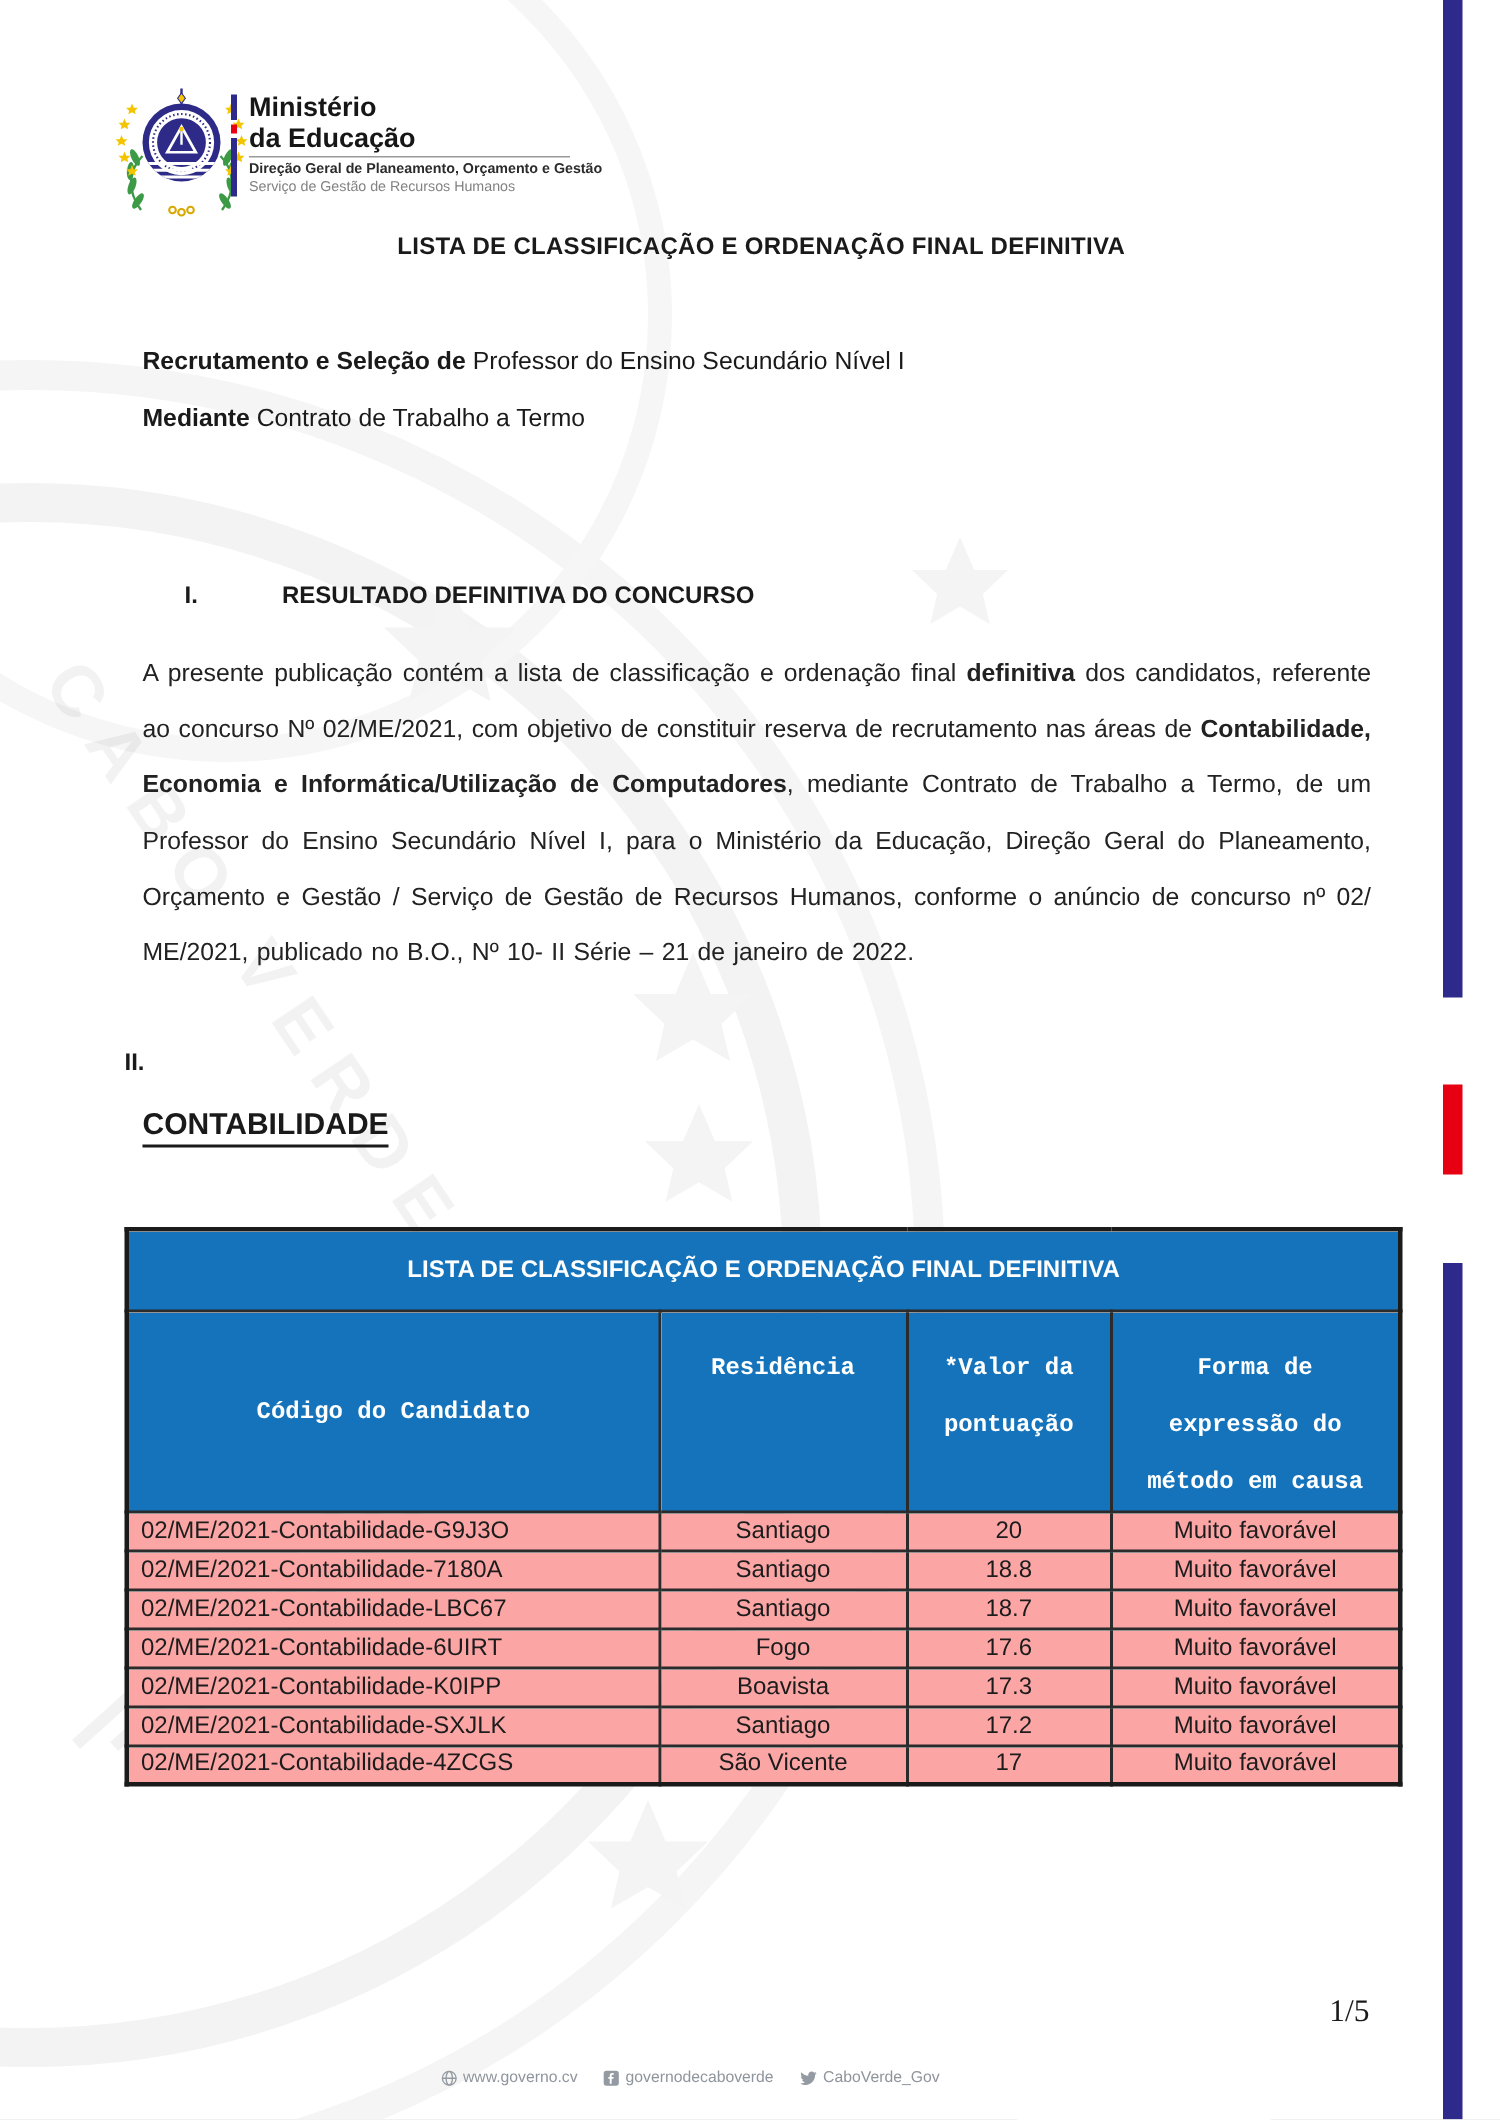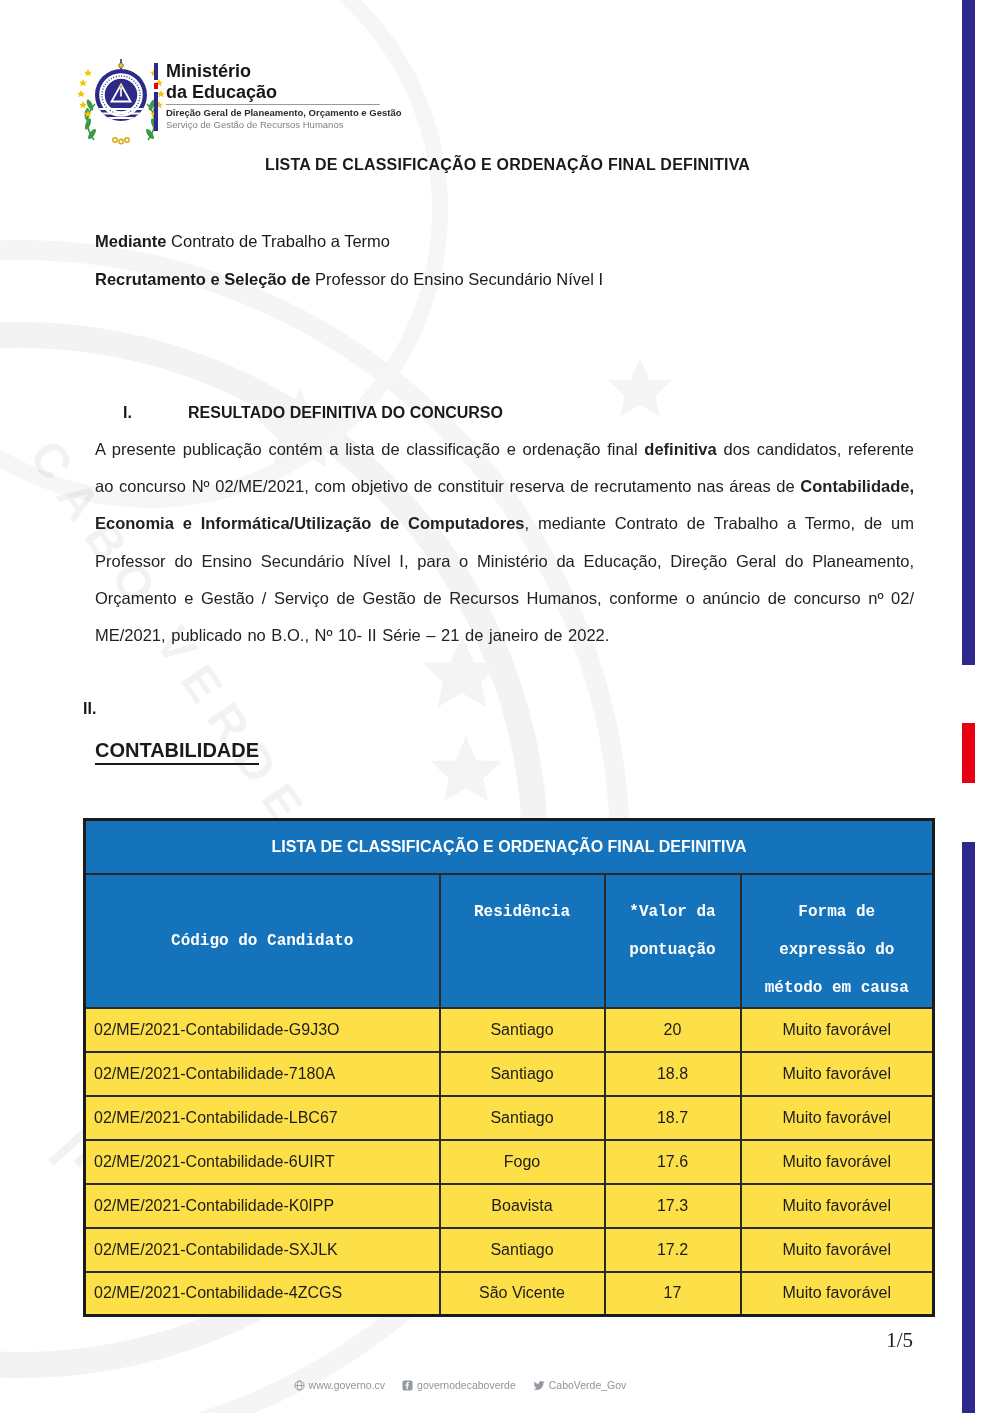--- a/index.html
+++ b/index.html
@@ -27,41 +27,41 @@
   .org-dept { left:166px; top:107px; font-size:9.5px; font-weight:bold; color:#2b2b2b; }
   .org-serv { left:166px; top:119px; font-size:9.5px; color:#828282; }
 
   .doc-title { left:83px; top:156px; width:849px; text-align:center;
                font-size:16px; font-weight:bold; letter-spacing:.2px; }
 
   .intro { left:95px; top:229px; width:820px; font-size:16.5px; }
   .intro .line { line-height:24px; margin-bottom:14px; }
   .b { font-weight:bold; }
 
-  .sec1 { left:123px; top:389px; font-size:16px; font-weight:bold;margin-top:15px; }
+  .sec1 { left:123px; top:389px; font-size:16px; font-weight:bold; }
   .sec1 .num { display:inline-block; width:65px; }
 
   .para { left:95px; top:431px; width:819px; font-size:16.5px; line-height:37.2px;
           text-align:justify; color:#222; word-spacing:1px; }
 
   .sec2num  { left:83px; top:700px; width:849px; font-size:16px; font-weight:bold; }
   .sec2title{ left:95px; top:739px; font-size:20px; font-weight:bold;
               border-bottom:2px solid #1a1a1a; padding-bottom:1px; }
 
   
   .tblwrap { left:83px; top:818px; }
   table.results { border-collapse:collapse; width:849px; table-layout:fixed;
                   border:3px solid #1b1b1b; }
   table.results td { border:2px solid #2b2b2b; font-size:16px; overflow:hidden; }
   td.bluehead { background:#1573bb; color:#ffffff; font-weight:bold; }
   td.tbl-title { height:54px; text-align:center; font-size:16px; }
   tr.colhead td { height:130px; vertical-align:top; padding-top:18px; text-align:center;font-family:Liberation Mono, monospace; }
   tr.colhead td.c0 { vertical-align:middle; padding-top:0; }
   .hline { line-height:38px; }
-  tr.datarow td { height:44px; background:#fde047; color:#1c1c1c; }
+  tr.datarow td { height:26px; background:#fca5a5; color:#1c1c1c; }
   tr.datarow td.c0 { text-align:left; padding-left:8px; font-size:16px; }
   tr.datarow td.mid { text-align:center; }
 
   .pagenum { right:87px; top:1328px; font-family:"Liberation Serif", serif;
              font-size:21px; color:#1a1a1a; }
 
   .footer { left:0; top:1366px; width:920px; display:flex; justify-content:center;
             align-items:center; gap:7px; font-size:10.5px; color:#8f959c;margin-top:13px; }
   .footer .ico { display:inline-flex; align-items:center; }
   .footer .item { display:inline-flex; align-items:center; gap:4px; margin:0 5px; }
@@ -166,24 +166,24 @@
       <div>da Educação</div>
     </div>
     <div class="abs org-rule"></div>
     <div class="abs org-dept">Direção Geral de Planeamento, Orçamento e Gestão</div>
     <div class="abs org-serv">Serviço de Gestão de Recursos Humanos</div>
 
     <div class="abs doc-title">LISTA DE CLASSIFICAÇÃO E ORDENAÇÃO FINAL DEFINITIVA</div>
 
     <div class="abs intro">
       <div class="line">
-        <span class="b">Mediante</span><span> Contrato de Trabalho a Termo</span>
+        <span class="b">Recrutamento e Seleção de</span><span> Professor do Ensino Secundário Nível I</span>
       </div>
       <div class="line">
-        <span class="b">Recrutamento e Seleção de</span><span> Professor do Ensino Secundário Nível I</span>
+        <span class="b">Mediante</span><span> Contrato de Trabalho a Termo</span>
       </div>
     </div>
 
     <div class="abs sec1">
       <span class="num">I.</span><span>RESULTADO DEFINITIVA DO CONCURSO</span>
     </div>
 
     <div class="abs para">
       <span>A presente publicação contém a lista de classificação e ordenação final </span><span class="b">definitiva</span><span> dos candidatos, referente ao concurso Nº 02/ME/2021, com objetivo de constituir reserva de recrutamento nas áreas de </span><span class="b">Contabilidade, Economia e Informática/Utilização de Computadores</span><span>, mediante Contrato de Trabalho a Termo, de um Professor do Ensino Secundário Nível I, para o Ministério da Educação, Direção Geral do Planeamento, Orçamento e Gestão / Serviço de Gestão de Recursos Humanos, conforme o anúncio de concurso nº 02/ ME/2021, publicado no B.O., Nº 10- II Série – 21 de janeiro de 2022.</span>
     </div>

